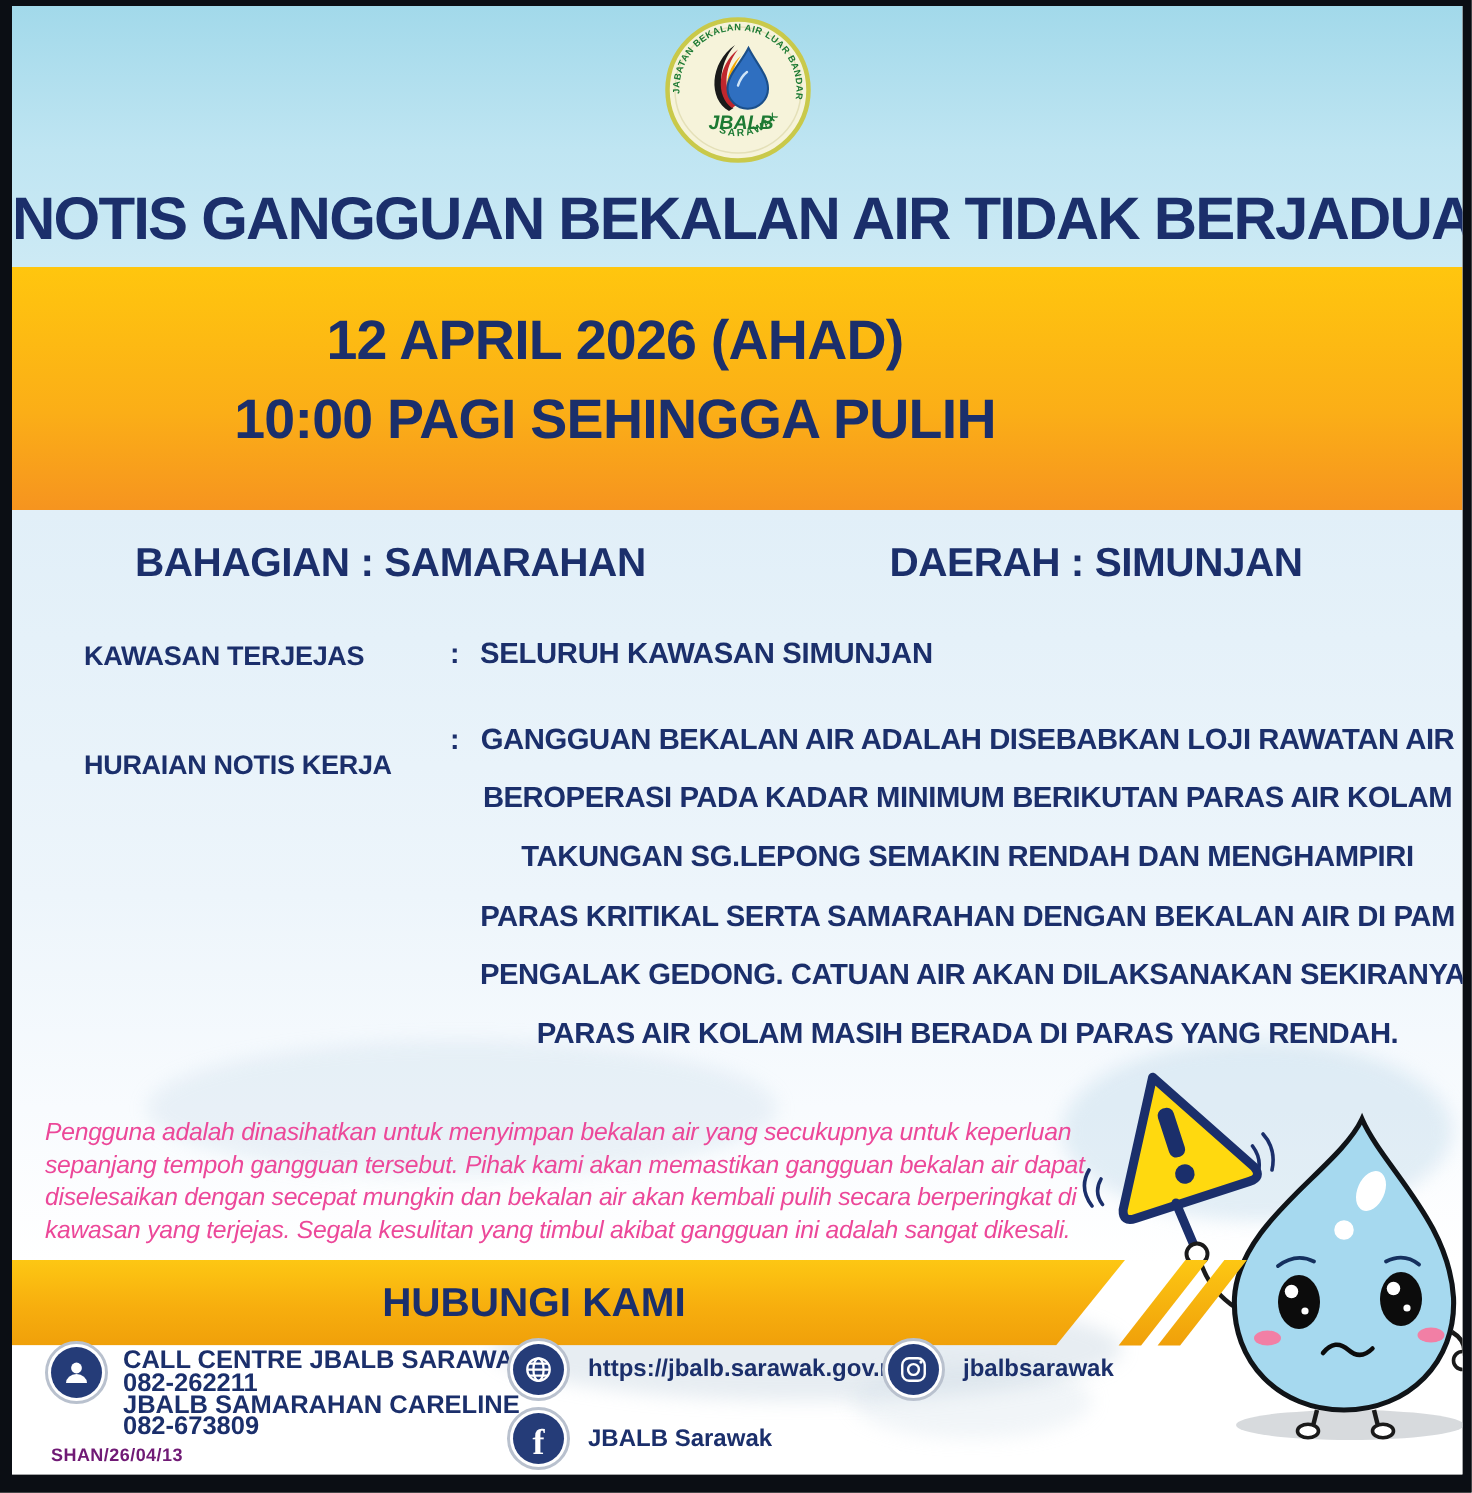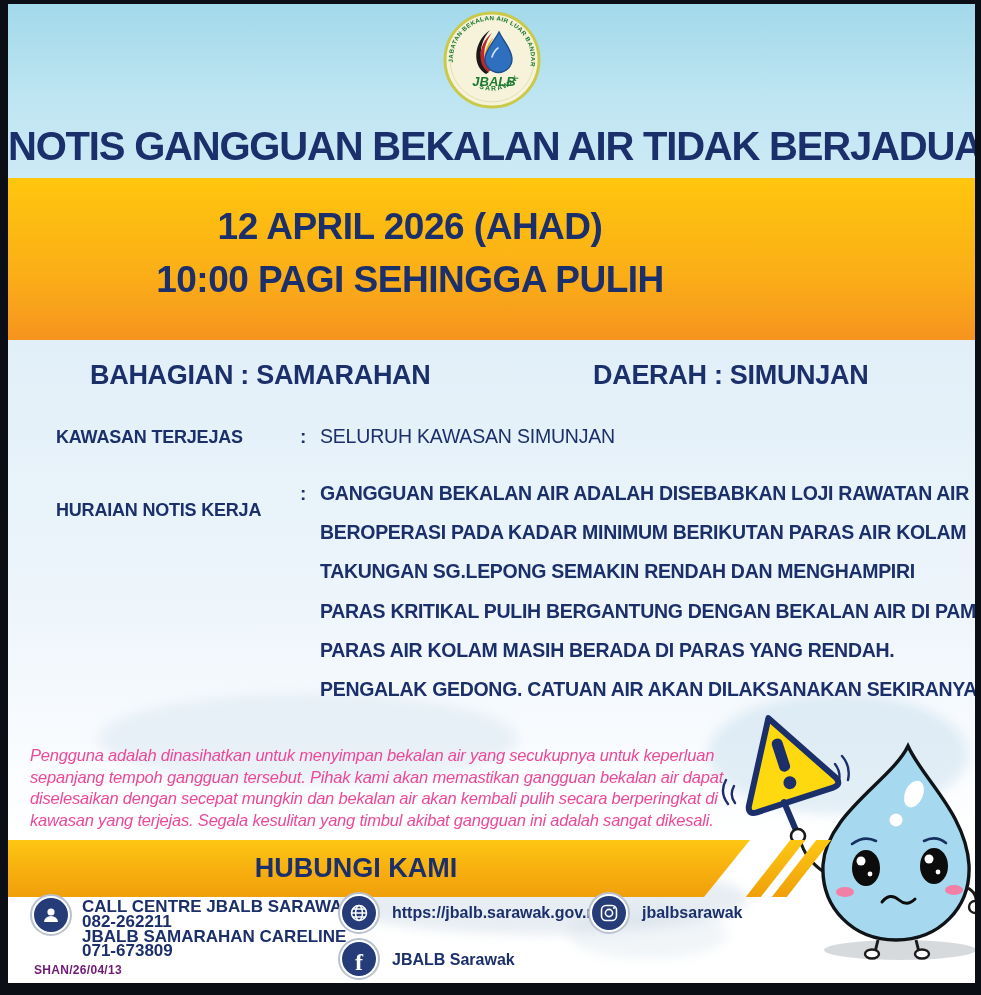--- a/index.html
+++ b/index.html
@@ -16,22 +16,22 @@
   .bg-main{left:0;top:336px;width:967px;height:643px;background:linear-gradient(180deg,#e1eff8 0%,#edf5fb 40%,#f8fbfe 62%,#ffffff 78%);}
   
   .splash{border-radius:50%;filter:blur(6px);}
   
   .navy{color:#1b2f6b;}
   .title{left:0;top:120px;width:967px;text-align:center;font-size:40px;font-weight:800;letter-spacing:-1.2px;white-space:nowrap;}
   .date-line{left:0;width:804px;text-align:center;font-size:37px;font-weight:800;letter-spacing:-0.5px;}
   .region-item{font-size:27px;font-weight:800;letter-spacing:-0.3px;white-space:nowrap;}
   .field-label{font-size:18px;font-weight:800;letter-spacing:-0.2px;white-space:nowrap;}
   .field-colon{font-size:19px;font-weight:800;}
-  .field-value{font-size:19.5px;font-weight:400;letter-spacing:-0.2px;white-space:nowrap;text-align:right;}
-  .desc-line{height:39.2px;line-height:39.2px;font-size:19.5px;font-weight:800;letter-spacing:-0.3px;white-space:nowrap;}
+  .field-value{font-size:19.5px;font-weight:700;letter-spacing:-0.2px;white-space:nowrap;text-align:right;}
+  .desc-line{height:39.2px;line-height:39.2px;font-size:19.5px;font-weight:800;letter-spacing:-0.3px;white-space:nowrap;text-align:center;}
   .advisory{color:#ec4899;font-style:italic;font-size:16.5px;font-weight:500;line-height:21.6px;letter-spacing:-0.2px;}
   .advisory div{white-space:nowrap;}
   
   .contact-bar{
     left:0;top:836px;width:742px;height:57px;
     background:linear-gradient(180deg,#fdc713 0%,#f7ae0e 55%,#f0a00a 100%);
     clip-path:polygon(0 0,100% 0,calc(100% - 46px) 100%,0 100%);
     text-align:center;line-height:57px;font-size:27px;font-weight:700;letter-spacing:0;
   }
   .stripe{top:836px;width:15px;height:57px;background:linear-gradient(180deg,#fdc713,#f0a00a);transform:skewX(-38deg);}
@@ -94,23 +94,23 @@
     <div class="abs field-label navy" style="left:48px;top:423px;">KAWASAN TERJEJAS</div>
     <div class="abs field-colon navy" style="left:292px;top:422px;">:</div>
     <div class="abs field-value navy" style="left:312px;top:421px;">SELURUH KAWASAN SIMUNJAN</div>
 
     <div class="abs field-label navy" style="left:48px;top:496px;">HURAIAN NOTIS KERJA</div>
     <div class="abs field-colon navy" style="left:292px;top:479px;">:</div>
     <div class="abs" style="left:312px;top:470px;width:650px;">
       <div class="desc-line navy">GANGGUAN BEKALAN AIR ADALAH DISEBABKAN LOJI RAWATAN AIR</div>
       <div class="desc-line navy">BEROPERASI PADA KADAR MINIMUM BERIKUTAN PARAS AIR KOLAM</div>
       <div class="desc-line navy">TAKUNGAN SG.LEPONG SEMAKIN RENDAH  DAN MENGHAMPIRI</div>
-      <div class="desc-line navy">PARAS KRITIKAL PULIH BERGANTUNG DENGAN BEKALAN AIR DI PAM</div>
+      <div class="desc-line navy">PARAS KRITIKAL SERTA SAMARAHAN DENGAN BEKALAN AIR DI PAM</div>
+      <div class="desc-line navy">PENGALAK GEDONG. CATUAN  AIR AKAN DILAKSANAKAN SEKIRANYA</div>
       <div class="desc-line navy">PARAS AIR KOLAM MASIH BERADA DI PARAS YANG RENDAH.</div>
-      <div class="desc-line navy">PENGALAK GEDONG. CATUAN  AIR AKAN DILAKSANAKAN SEKIRANYA</div>
     </div>
 
     <div class="abs advisory" style="left:22px;top:741px;width:720px;">
       <div>Pengguna adalah dinasihatkan untuk menyimpan bekalan air yang secukupnya untuk keperluan</div>
       <div>sepanjang tempoh gangguan tersebut. Pihak kami akan memastikan gangguan bekalan air dapat</div>
       <div>diselesaikan dengan secepat mungkin dan bekalan air akan kembali pulih secara berperingkat di</div>
       <div>kawasan yang terjejas. Segala kesulitan yang timbul akibat gangguan ini adalah sangat dikesali.</div>
     </div>
 
     <div class="abs" style="left:710px;top:698px;width:262px;height:262px;">
@@ -173,21 +173,21 @@
         <svg width="20" height="20" viewBox="0 0 20 20">
             <circle cx="10" cy="7" r="3.6" fill="#fff"></circle>
             <path d="M3,17 a7,6 0 0 1 14,0 Z" fill="#fff"></path>
           </svg>
       </div>
     </div>
     <div class="abs cc-lines navy" style="left:74px;top:896px;">
       <div>CALL CENTRE JBALB SARAWAK</div>
       <div>082-262211</div>
       <div>JBALB SAMARAHAN CARELINE</div>
-      <div>071-673809</div>
+      <div>082-673809</div>
     </div>
     <div class="abs ref" style="left:26px;top:959px;">SHAN/26/04/13</div>
 
     <div class="abs icon-ring" style="left:330px;top:888px;">
       <div class="icon-core">
         <svg width="22" height="22" viewBox="0 0 22 22" fill="none" stroke="#fff" stroke-width="1.5">
           <circle cx="11" cy="11" r="7.5"></circle>
             <ellipse cx="11" cy="11" rx="3.4" ry="7.5"></ellipse>
             <line x1="3.5" y1="11" x2="18.5" y2="11"></line>
             <line x1="4.5" y1="7" x2="17.5" y2="7"></line>

